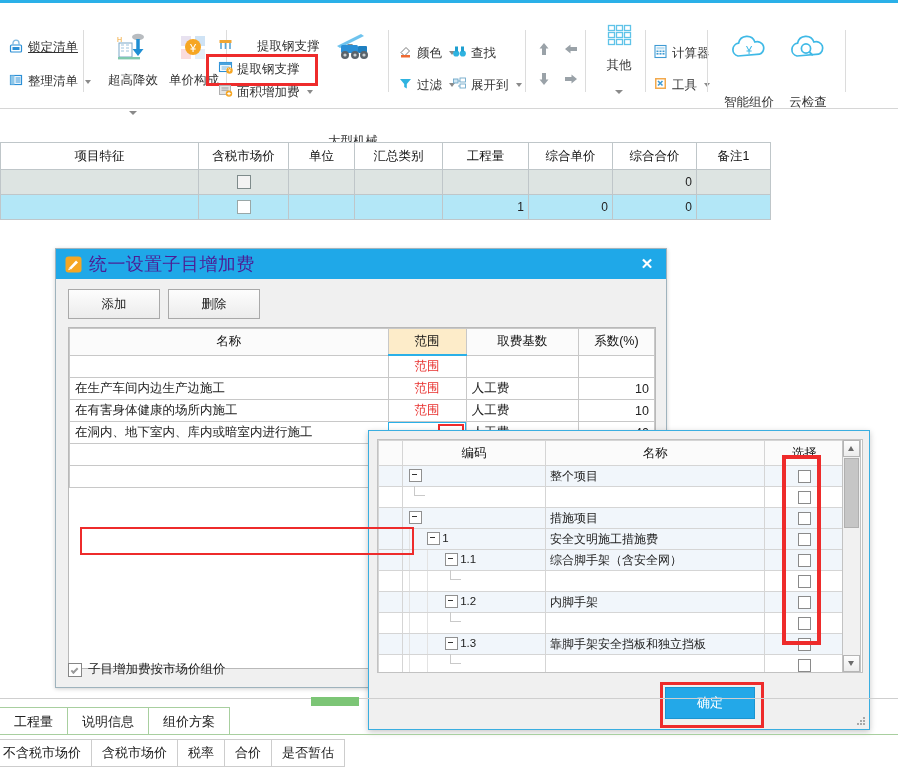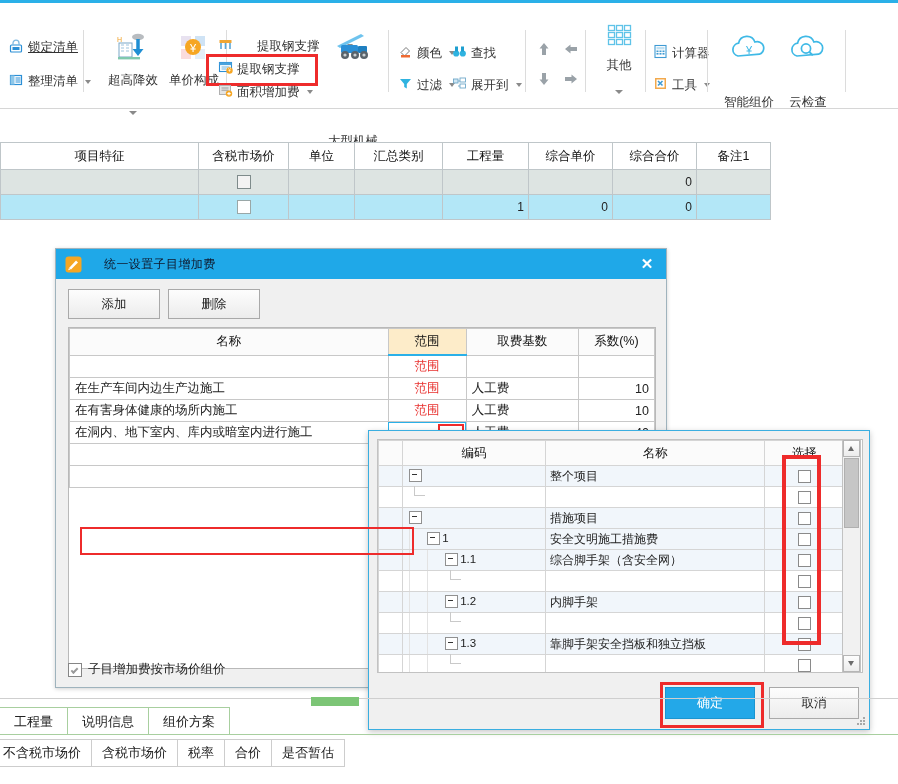--- a/index.html
+++ b/index.html
@@ -33,21 +33,21 @@
   .row-gray td{background:#dde4e2;}
   .row-blue td{background:#b3e7f7;}
   .num{text-align:right;}
   .bold{font-weight:bold;}
   .cellchk{display:inline-block;width:12px;height:12px;border:1px solid #7e8b8b;background:#f3f3f3;vertical-align:middle;}
   .cellchk.white{background:#ffffff;border-color:#9aa7a7;}
 
   
   #dlg1{left:55px;top:248px;width:610px;height:438px;background:#f0f0f0;border:1px solid #9fb3bd;box-shadow:0 1px 4px rgba(0,0,0,.18);}
   #dlg1-title{left:0;top:0;width:610px;height:30px;background:#1fa8e8;display:flex;align-items:center;}
-  #dlg1-title .t-txt{color:#0f172a;font-size:12px;margin-left:22px;letter-spacing:.4px;}
+  #dlg1-title .t-txt{color:#4c1d95;font-size:18px;margin-left:7px;letter-spacing:.4px;}
   #dlg1-close{position:absolute;right:10px;top:6px;width:18px;height:18px;color:#fff;font-size:15px;font-weight:bold;line-height:18px;text-align:center;cursor:pointer;font-family:"Liberation Sans",sans-serif;}
   .btn{background:linear-gradient(#fdfdfd,#eceCec);border:1px solid #a9a9a9;font-size:12.5px;color:#222;cursor:pointer;display:flex;align-items:center;justify-content:center;font-family:"Liberation Sans",sans-serif;}
   #btn-add{left:12px;top:40px;width:90px;height:28px;position:absolute;}
   #btn-del{left:112px;top:40px;width:90px;height:28px;position:absolute;}
   #btn-clear{left:448px;top:40px;width:150px;height:28px;position:absolute;}
 
   #dlg1-table{left:12px;top:78px;width:586px;height:340px;position:absolute;background:#fff;border:1px solid #b9b9b9;overflow:hidden;}
   table.t1{border-collapse:collapse;table-layout:fixed;width:586px;font-size:12.5px;}
   table.t1 td,table.t1 th{border:1px solid #c8c8c8;height:21px;padding:0 5px;font-weight:normal;}
   table.t1 thead th{background:#fbfbfb;text-align:center;height:25px;color:#111;}
@@ -648,21 +648,20 @@
     <div class="sbbtn" style="bottom:0;">
         <span class="ar" style="bottom:5px;border-top:5px solid #6b6b6b;"></span>
       </div>
   </div>
 
   <div id="redbox-sel"></div>
 
   <div id="dlg2-foot">
     <div id="btn-ok">确定</div>
     <div id="redbox-ok"></div>
-    <div class="btn" id="btn-cancel">取消</div>
     <div id="grip">
       <i style="left:7px;top:1px;"></i>
         <i style="left:4px;top:4px;"></i>
         <i style="left:7px;top:4px;"></i>
         <i style="left:1px;top:7px;"></i>
         <i style="left:4px;top:7px;"></i>
         <i style="left:7px;top:7px;"></i>
     </div>
   </div>
 </div>

